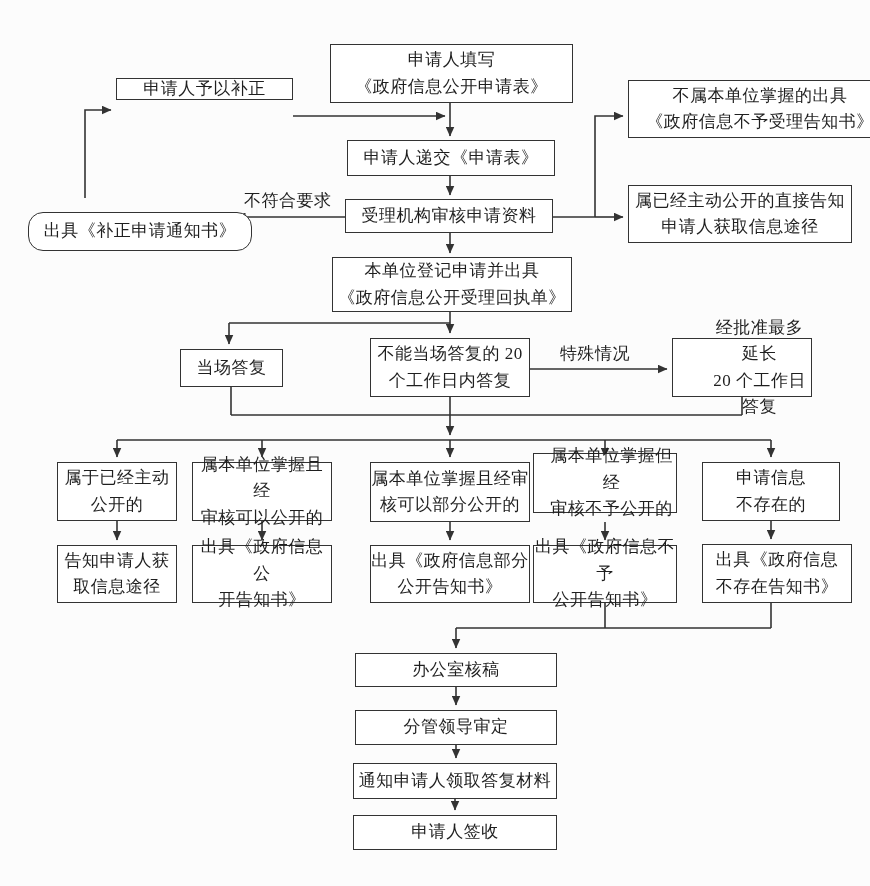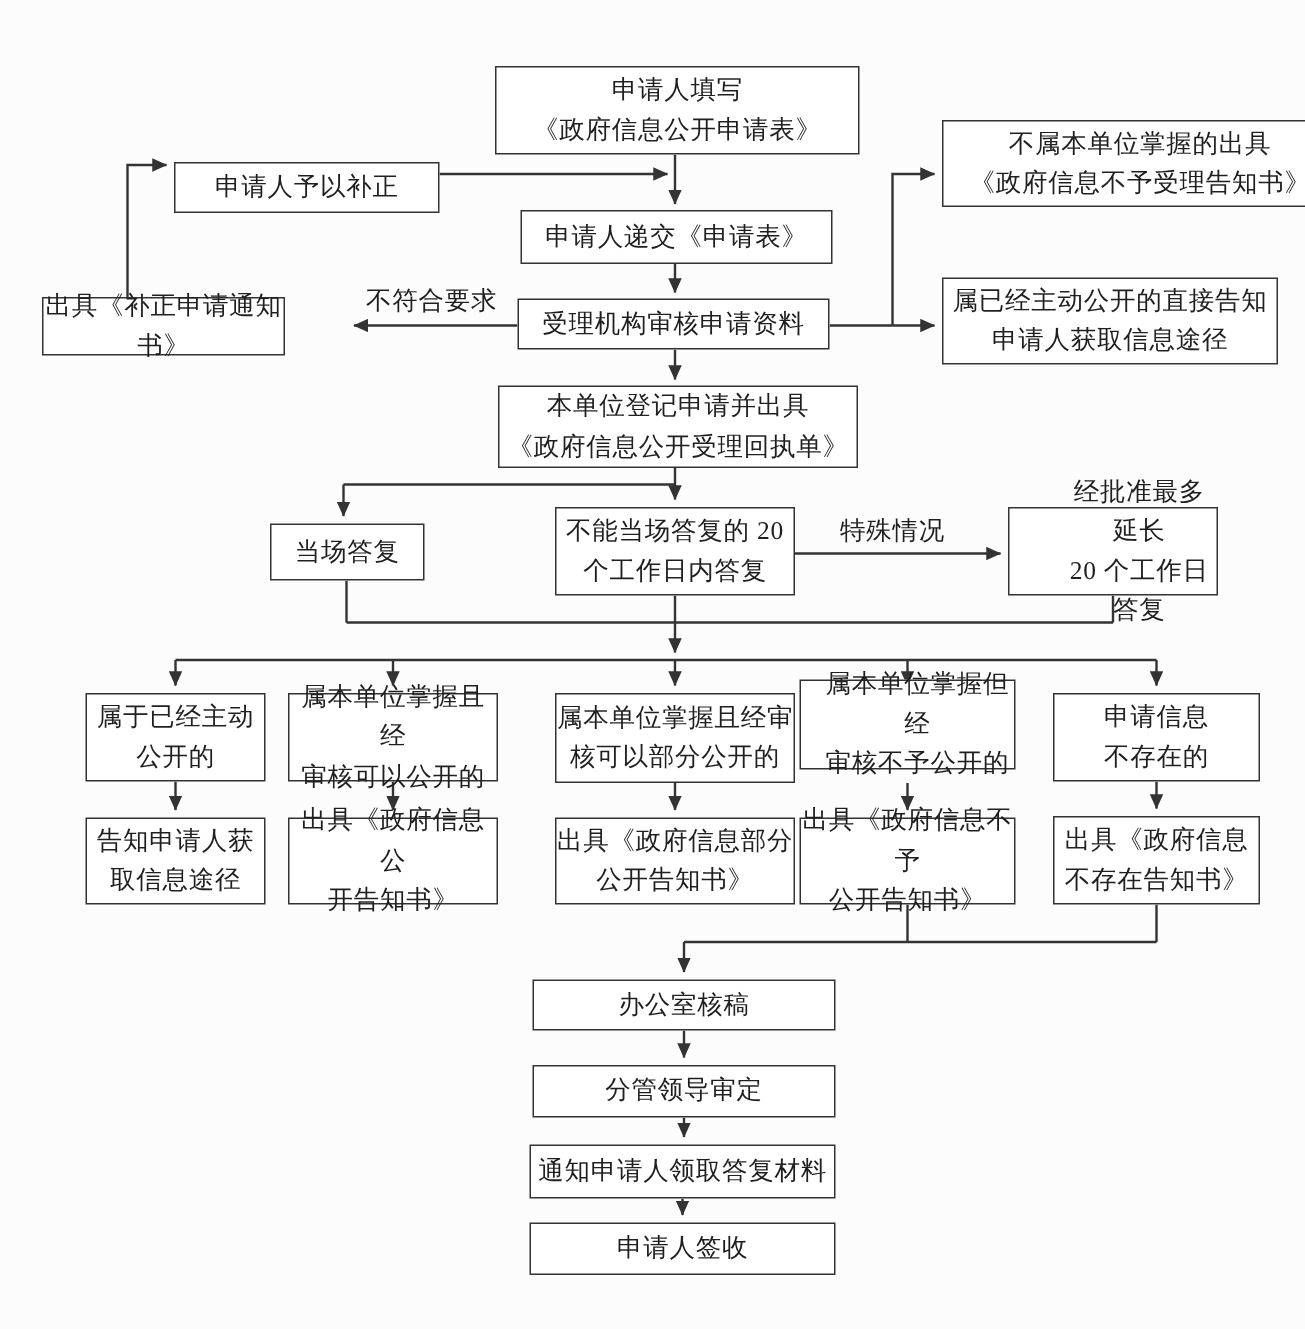--- a/index.html
+++ b/index.html
@@ -113,23 +113,23 @@
       <path d="M456,745 L456,758" marker-end="url(#arr)"></path>
       <path d="M455,799 L455,810" marker-end="url(#arr)"></path>
     </g>
   </svg>
 
   <div class="node" style="left:330px;top:44px;width:243px;height:59px;">申请人填写
 《政府信息公开申请表》</div>
 
   <div class="node" style="left:347px;top:140px;width:208px;height:36px;">申请人递交《申请表》</div>
 
-  <div class="node" style="left:116px;top:108px;width:177px;height:34px;">申请人予以补正</div>
+  <div class="node" style="left:116px;top:78px;width:177px;height:22px;">申请人予以补正</div>
 
-  <div class="node" style="left:28px;top:198px;width:162px;height:39px;">出具《补正申请通知书》</div>
+  <div class="node" style="left:28px;top:212px;width:224px;height:39px;border-radius:15px;">出具《补正申请通知书》</div>
 
   <div class="node" style="left:345px;top:199px;width:208px;height:34px;">受理机构审核申请资料</div>
 
   <div class="node" style="left:628px;top:80px;width:264px;height:58px;">不属本单位掌握的出具
 《政府信息不予受理告知书》</div>
 
   <div class="node" style="left:628px;top:185px;width:224px;height:58px;">属已经主动公开的直接告知
 申请人获取信息途径</div>
 
   <div class="node" style="left:332px;top:257px;width:240px;height:55px;">本单位登记申请并出具
@@ -163,21 +163,21 @@
 
   <div class="node" style="left:192px;top:545px;width:140px;height:58px;">出具《政府信息公
 开告知书》</div>
 
   <div class="node" style="left:370px;top:545px;width:160px;height:58px;">出具《政府信息部分
 公开告知书》</div>
 
   <div class="node" style="left:533px;top:545px;width:144px;height:58px;">出具《政府信息不予
 公开告知书》</div>
 
-  <div class="node" style="left:702px;top:544px;width:138px;height:59px;">出具《政府信息
+  <div class="node" style="left:702px;top:544px;width:150px;height:59px;">出具《政府信息
 不存在告知书》</div>
 
   <div class="node" style="left:355px;top:653px;width:202px;height:34px;">办公室核稿</div>
 
   <div class="node" style="left:355px;top:710px;width:202px;height:35px;">分管领导审定</div>
 
   <div class="node" style="left:353px;top:763px;width:204px;height:36px;">通知申请人领取答复材料</div>
 
   <div class="node" style="left:353px;top:815px;width:204px;height:35px;">申请人签收</div>
 

